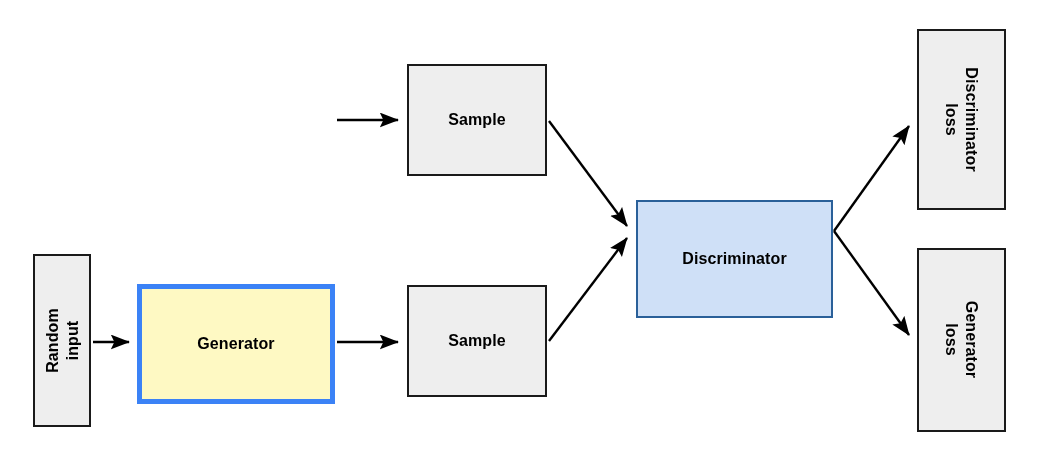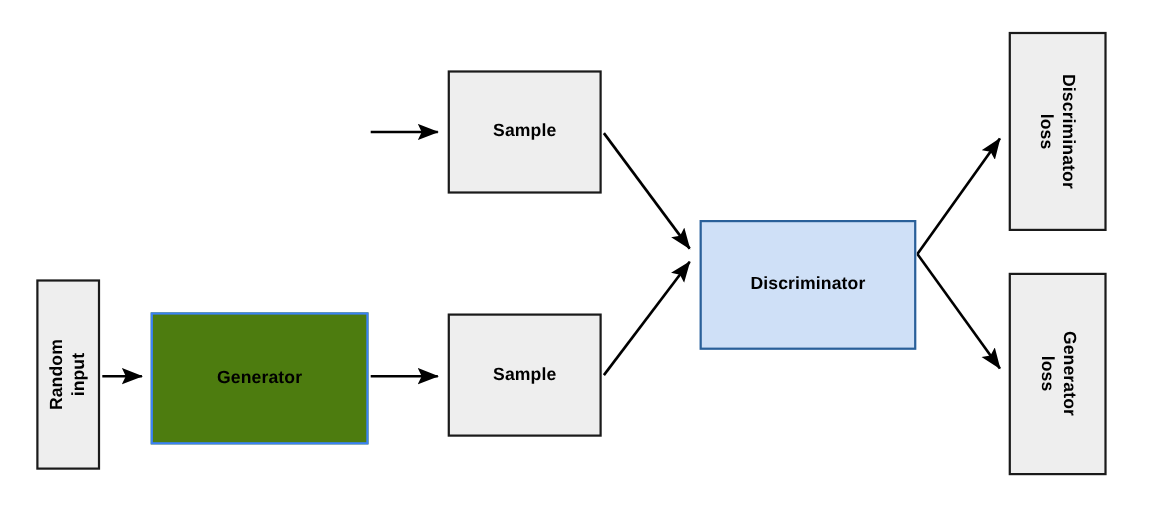--- a/index.html
+++ b/index.html
@@ -39,21 +39,21 @@
     letter-spacing: 0.1px;
     line-height: 1.22;
   }
   .node .lbl {
     display: block;
     white-space: pre-line;
   }
   
   .n-grey  { background: #eeeeee; border: 2px solid #1a1a1a; }
   .n-green { background: #d9ead3; border: 2px solid #4a8a3c; }
-  .n-pink  { background: #4d7c0f; border: 2px solid #3b82f6; }
+  .n-pink  { background: #fef9c3; border: 5px solid #3b82f6; }
   .n-blue  { background: #cfe0f7; border: 2px solid #2a6099; }
 
   
   .rot-cw  .lbl { transform: rotate(90deg); }
   .rot-ccw .lbl { transform: rotate(-90deg); }
   .rot-cw, .rot-ccw { overflow: visible; }
 </style>
 </head>
 <body>
 

